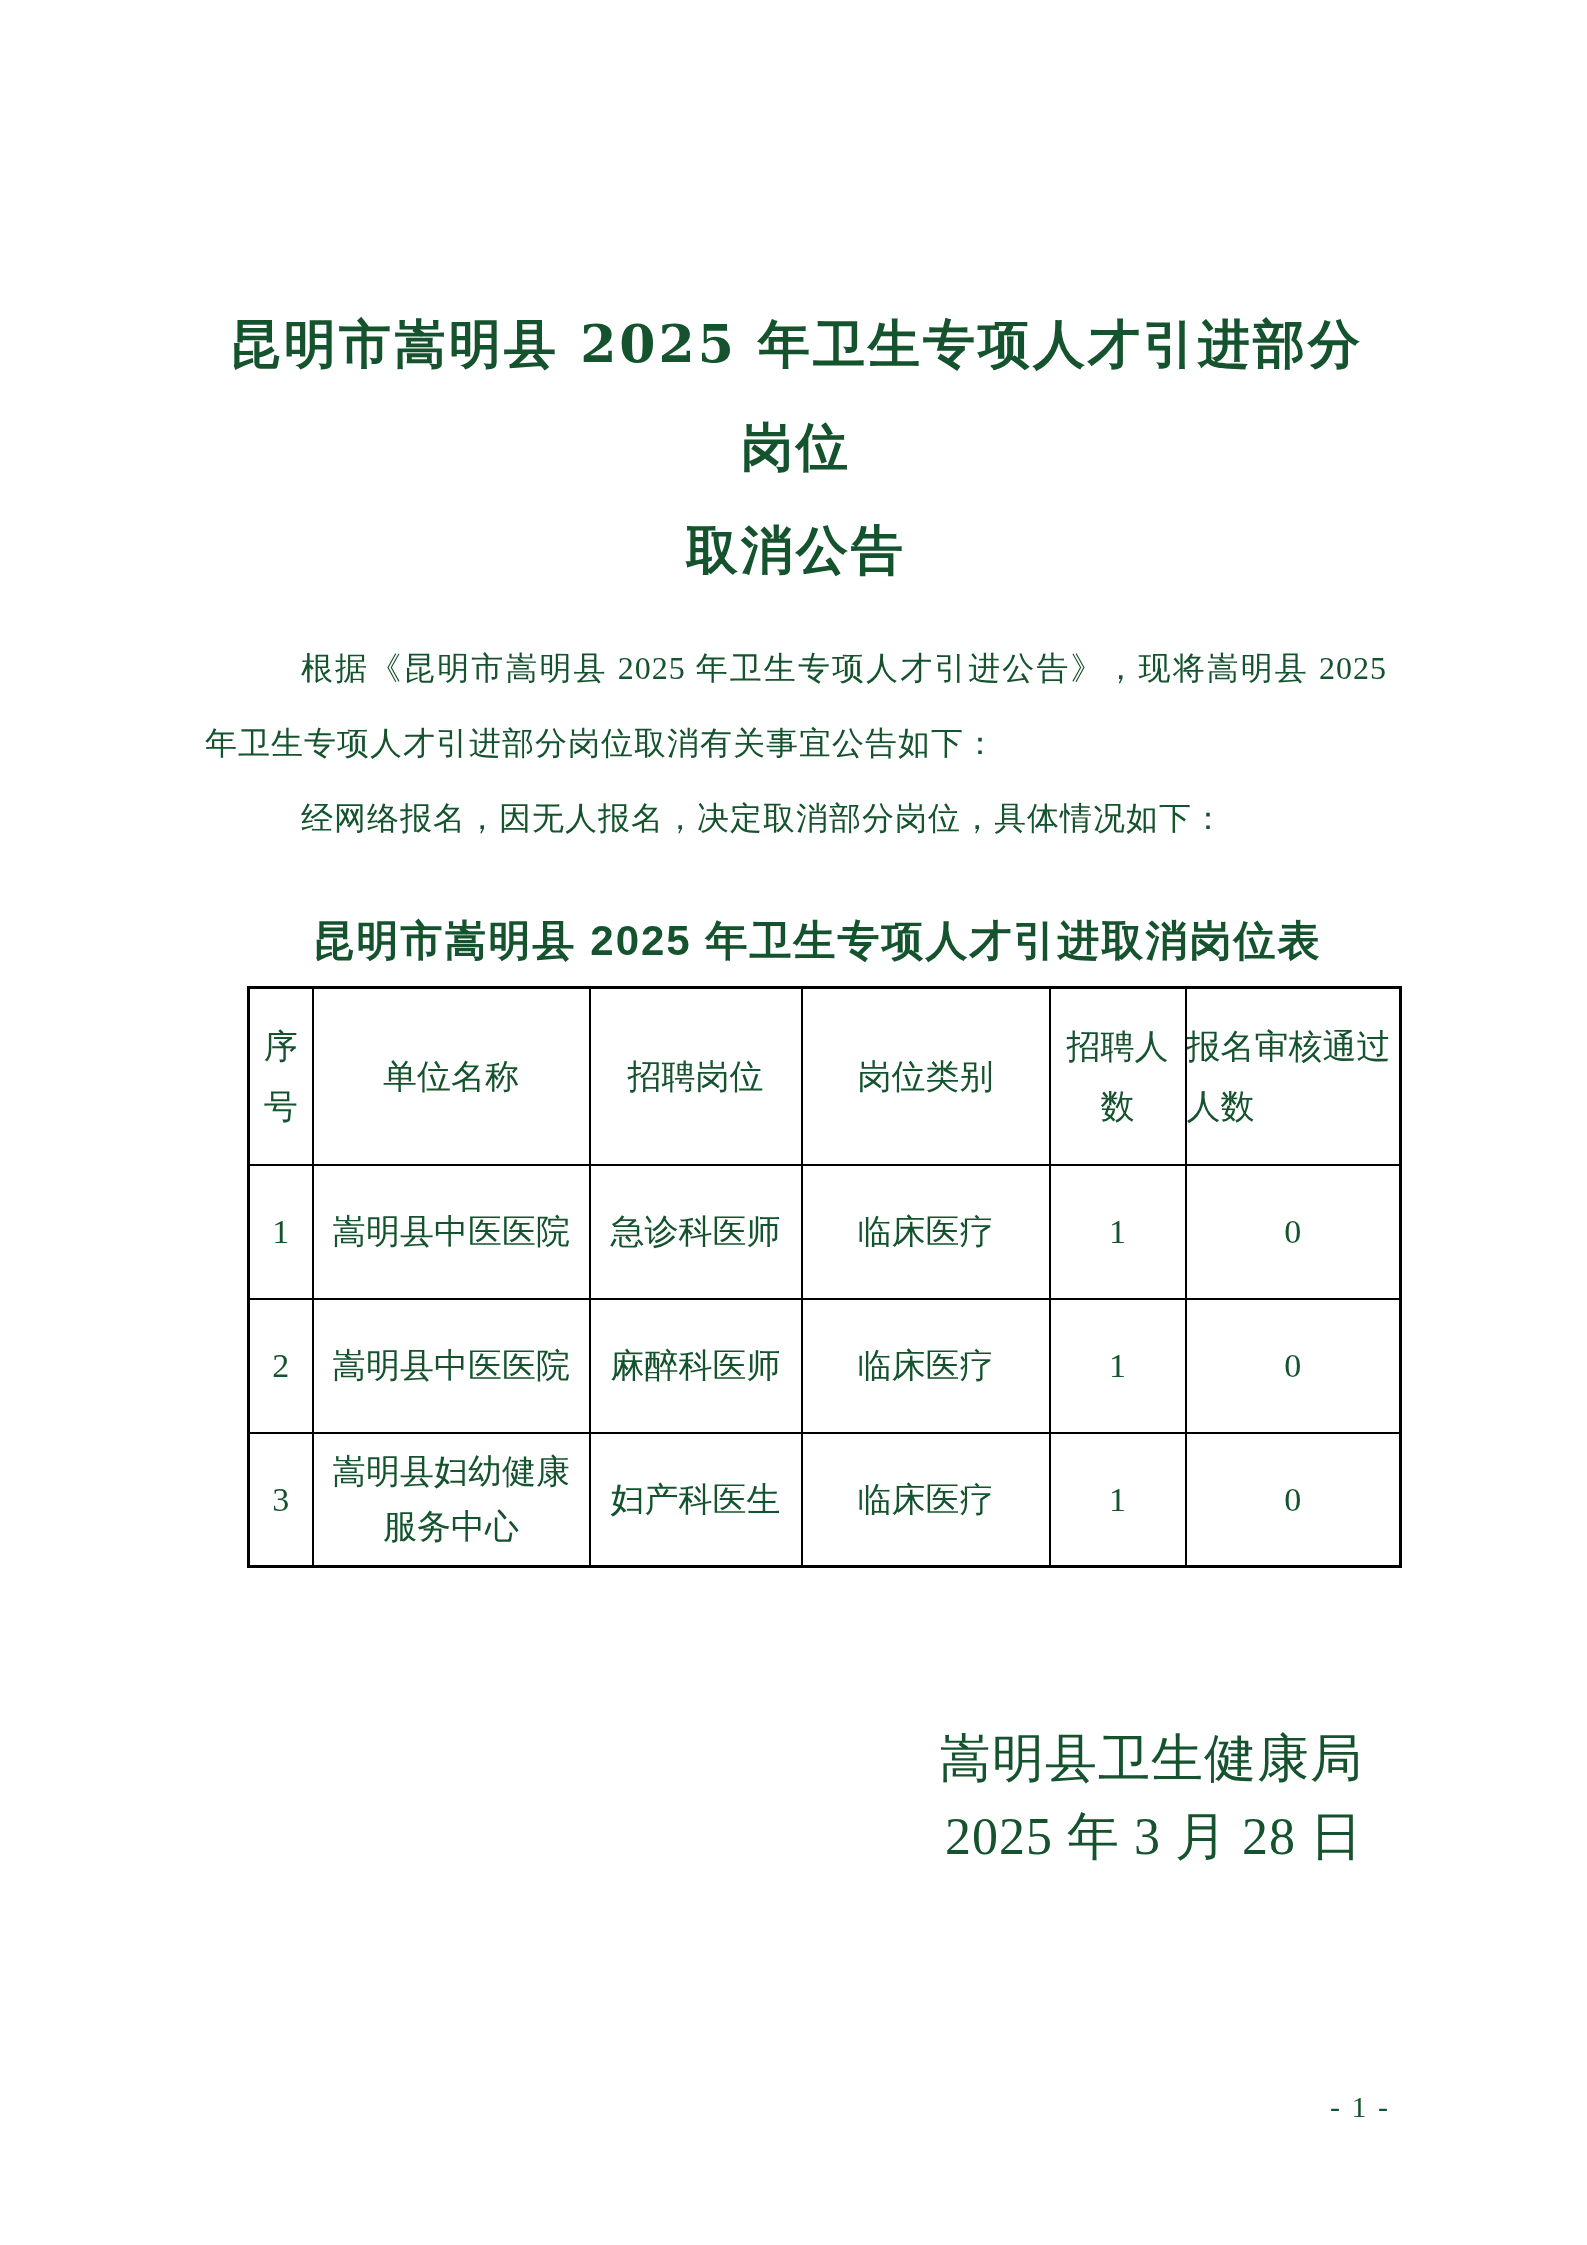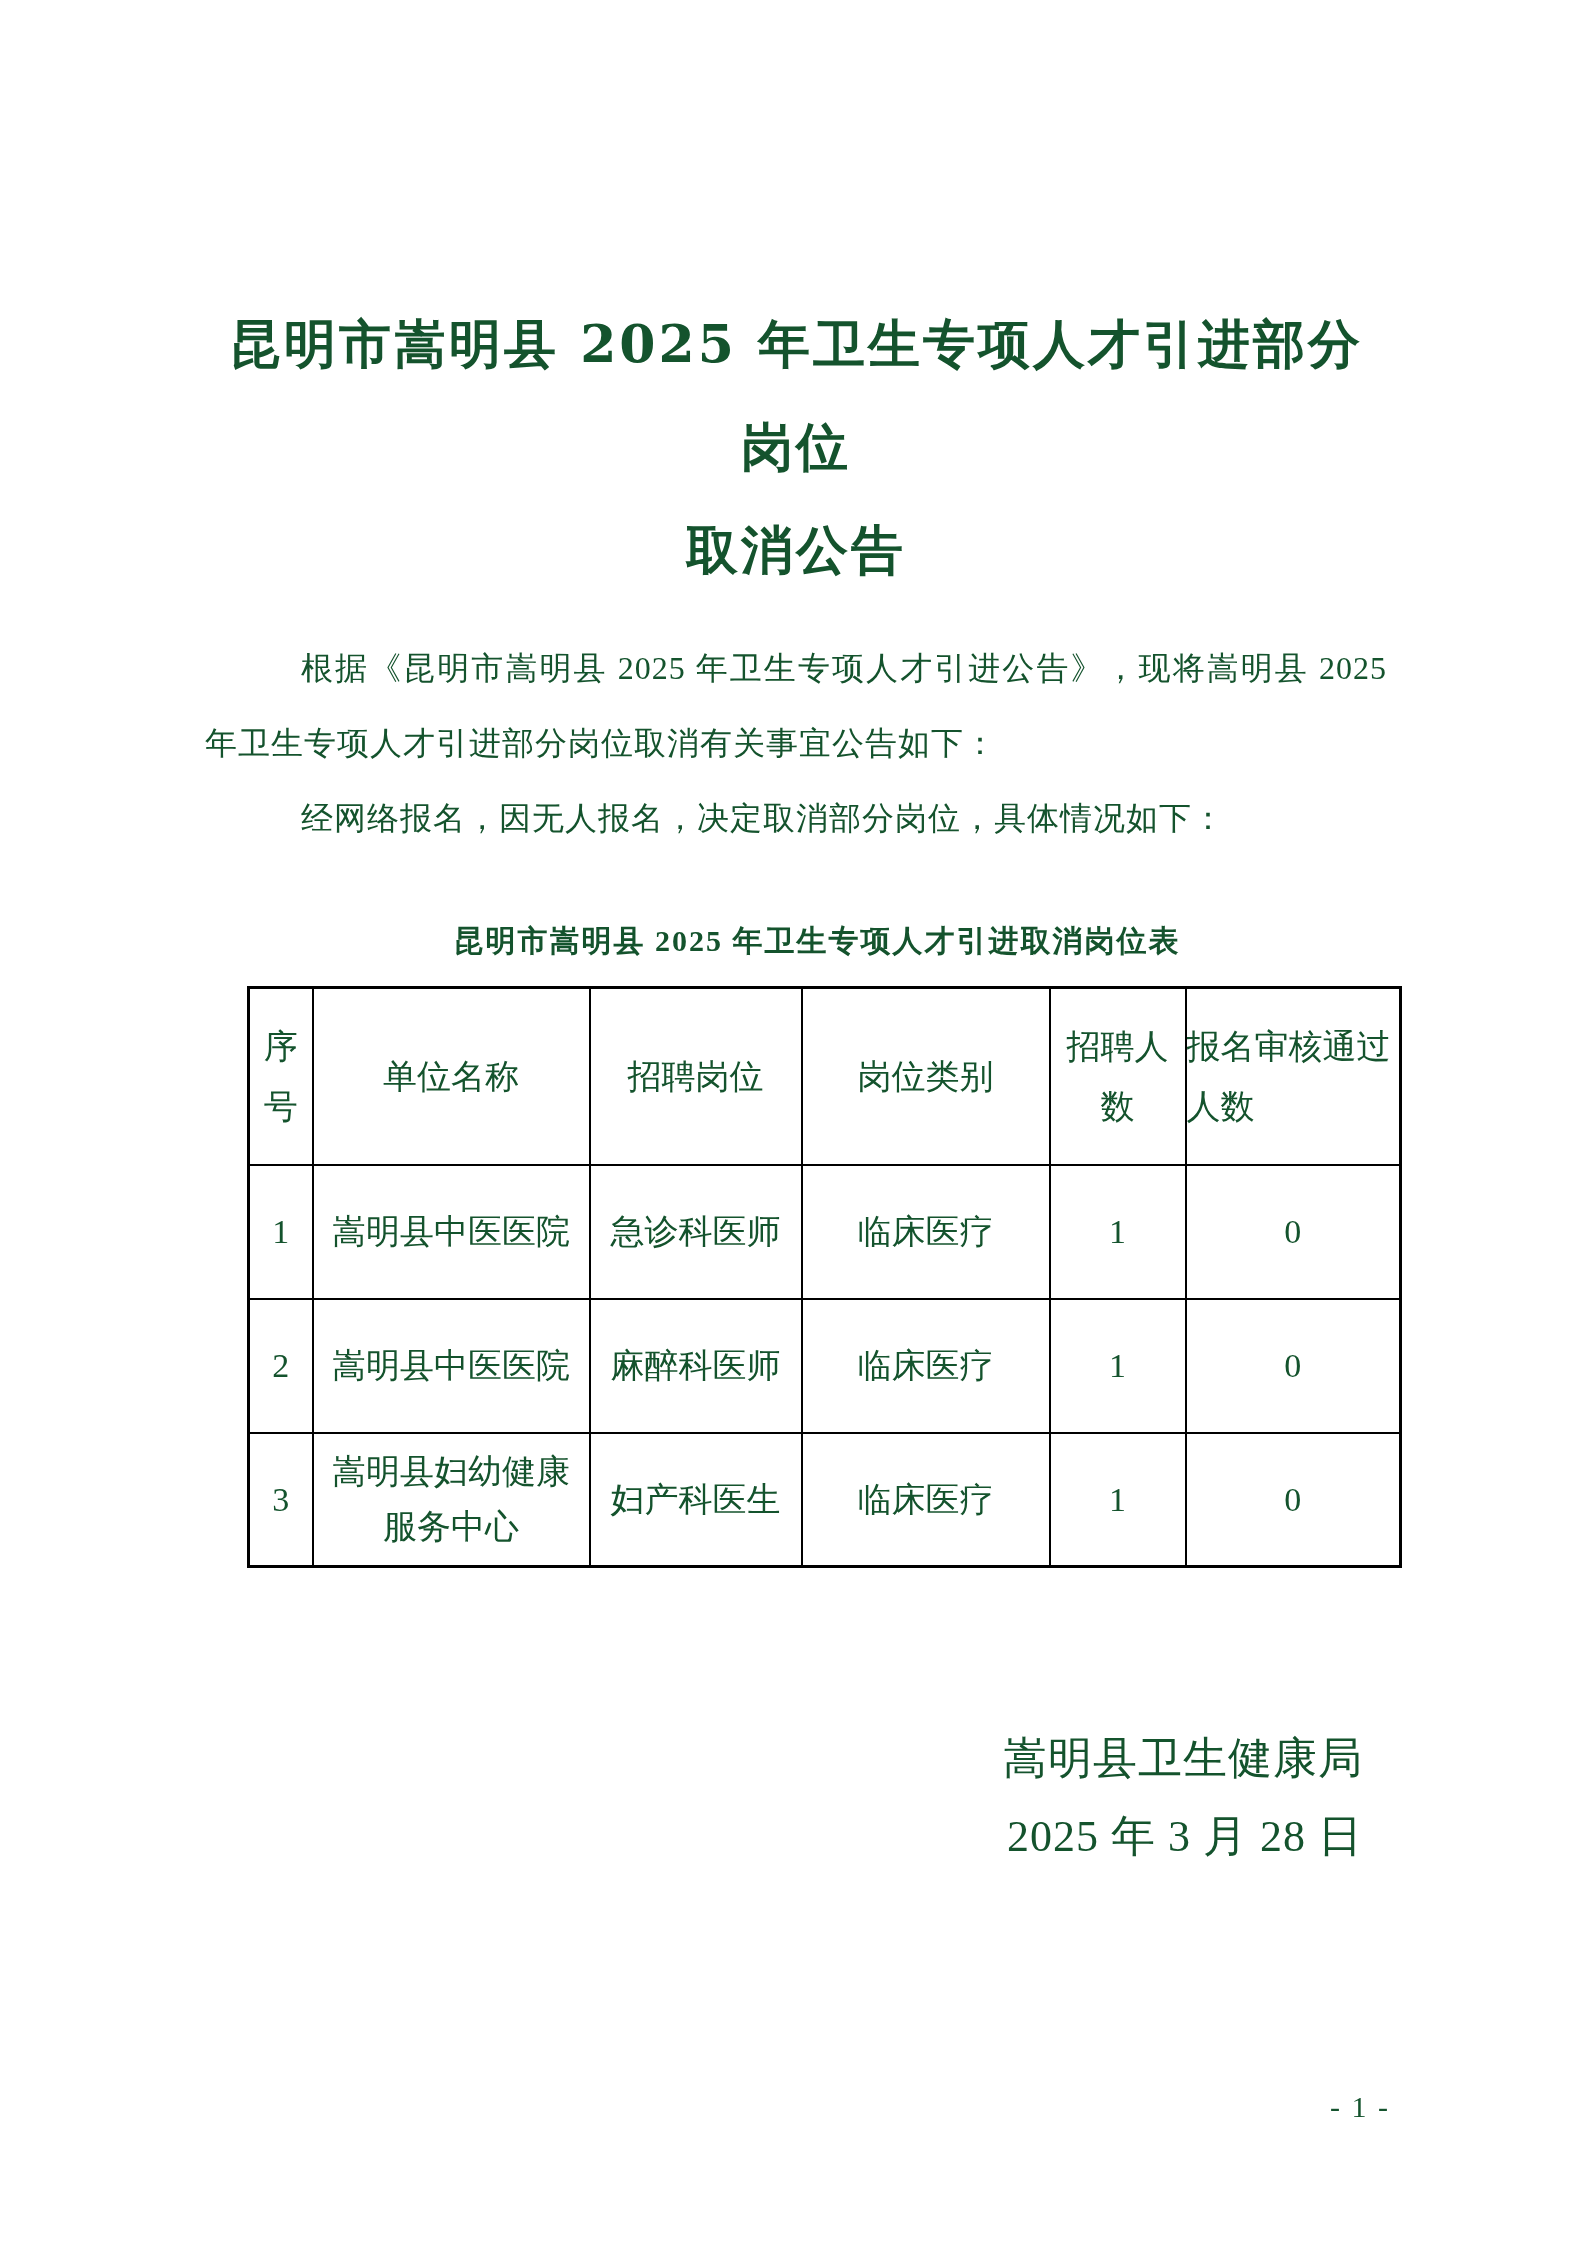--- a/index.html
+++ b/index.html
@@ -37,23 +37,23 @@
     text-indent: 96px;
     letter-spacing: 1px;
   }
 
   .table-block {
     margin-left: 42px;
     margin-top: 56px;
   }
 
   .table-title {
-    font-family: Liberation Serif, serif;
+    font-family: Liberation Sans, sans-serif;
     font-weight: bold;
-    font-size: 30px;
+    font-size: 42px;
     line-height: 58px;
     text-align: center;
     letter-spacing: 2px;
     margin-bottom: 16px;
   }
 
   table.cancel-table {
     border-collapse: collapse;
     table-layout: fixed;
     width: 1152px;
@@ -84,21 +84,21 @@
     line-height: 55px;
     text-align: center;
     padding: 0 2px;
     height: 134px;
   }
 
   .signature {
     margin-top: 152px;
     text-align: right;
     padding-right: 24px;
-    font-size: 44px;
+    font-size: 52px;
     line-height: 78px;
     letter-spacing: 1px;
   }
 
   .page-number {
     position: absolute;
     top: 2090px;
     right: 197px;
     font-size: 30px;
     letter-spacing: 2px;

